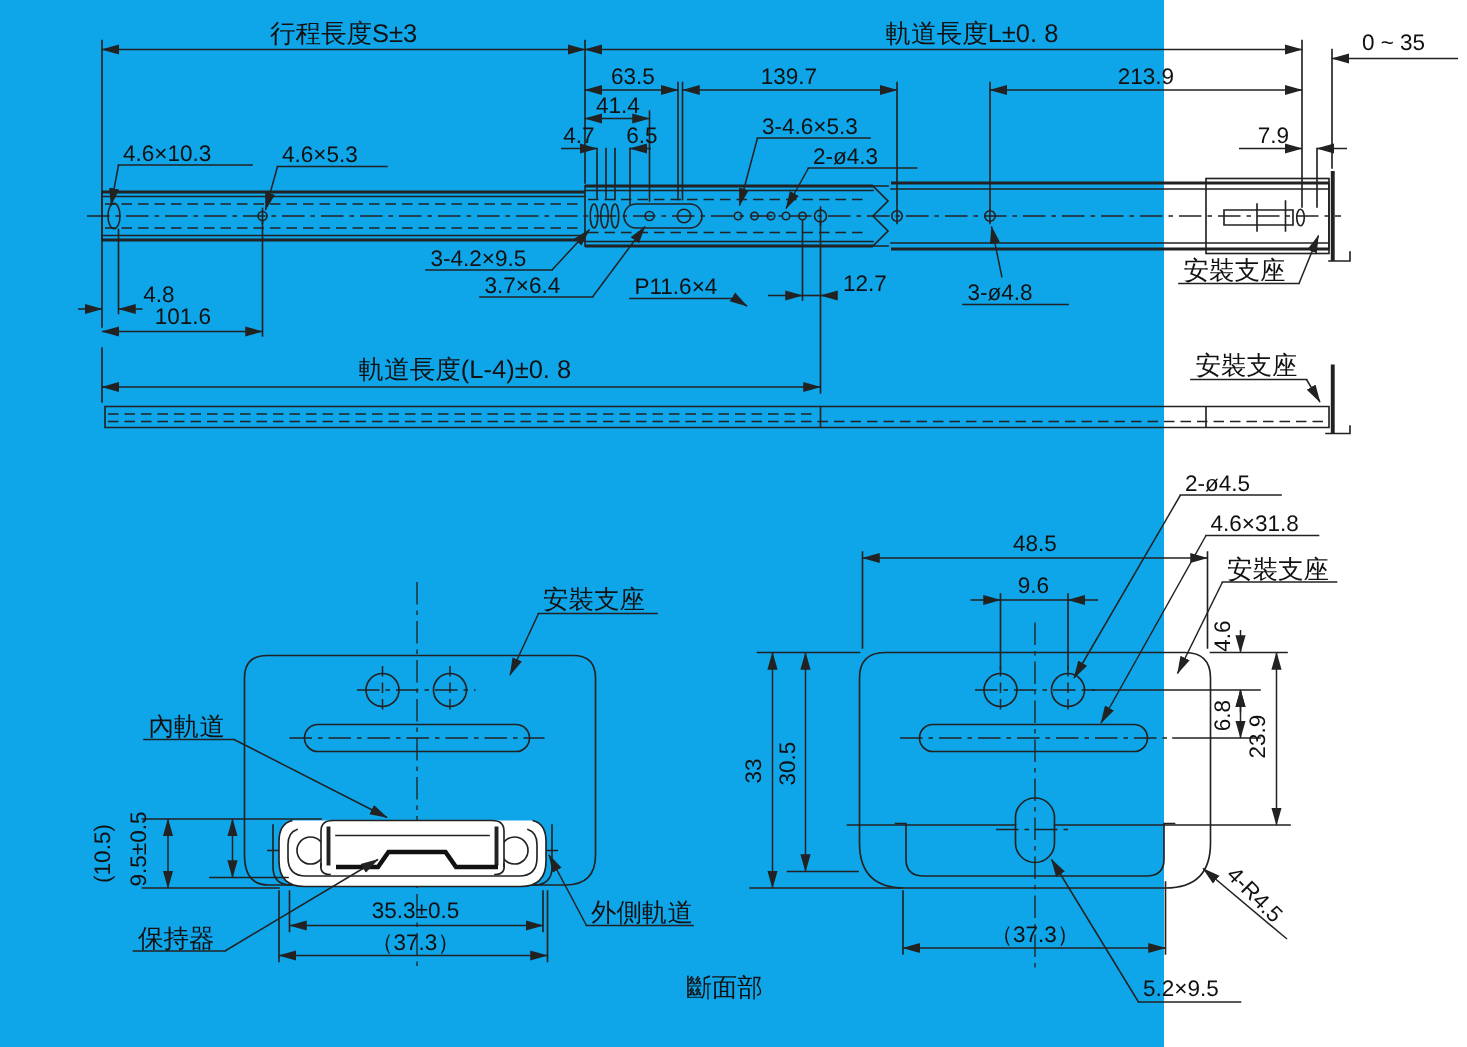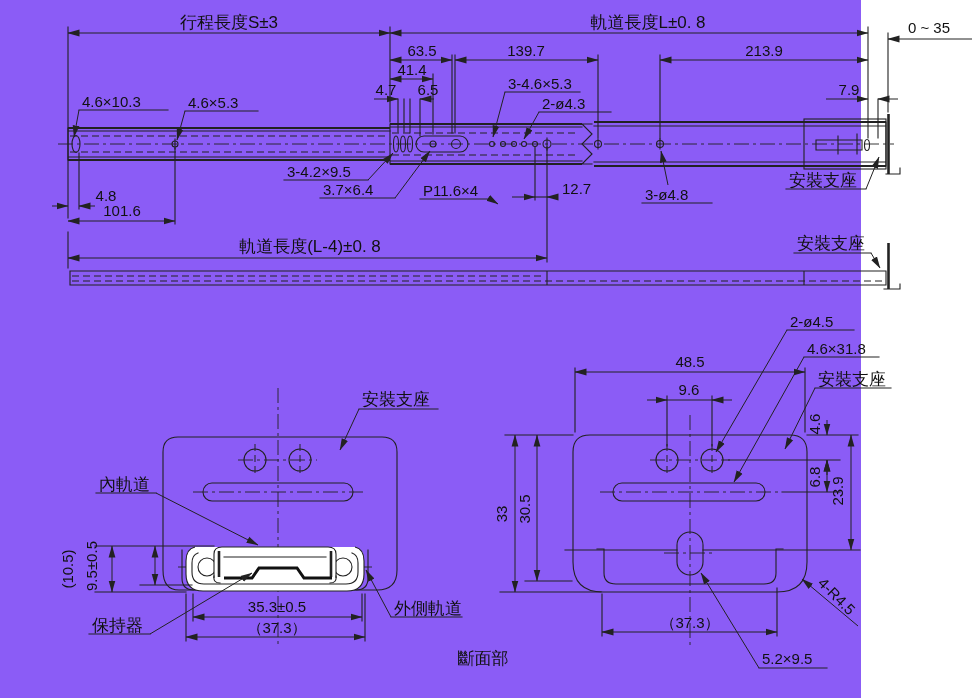--- a/index.html
+++ b/index.html
@@ -1,16 +1,16 @@
 <!DOCTYPE html>
 <html><head>
 <meta charset="utf-8">
 <style>
   html,body{margin:0;padding:0;background:#fff;}
-  #stage{width:861px;height:698px;position:relative;background:#8b5cf6;font-family:"Liberation Sans",sans-serif;}
+  #stage{width:776px;height:698px;position:relative;background:#0ea5e9;font-family:"Liberation Sans",sans-serif;}
   svg{display:block;}
   .ln{stroke:#222;stroke-width:1.1;fill:none;stroke-linecap:square;}
   .th{stroke:#222;stroke-width:1.9;fill:none;}
   .dash{stroke:#222;stroke-width:1;fill:none;stroke-dasharray:7 4;}
   .cl{stroke:#222;stroke-width:0.9;fill:none;stroke-dasharray:15 4 3 4;}
   .dl{stroke:#222;stroke-width:1;fill:none;marker-start:url(#arr);marker-end:url(#arr);}
   .dle{stroke:#222;stroke-width:1;fill:none;marker-end:url(#arr);}
   .wh{fill:#ffffff;stroke:#222;stroke-width:1.1;}
   .tk{stroke:#222;stroke-width:2.6;fill:none;}
   .rt{stroke:#111;stroke-width:3;fill:none;}

